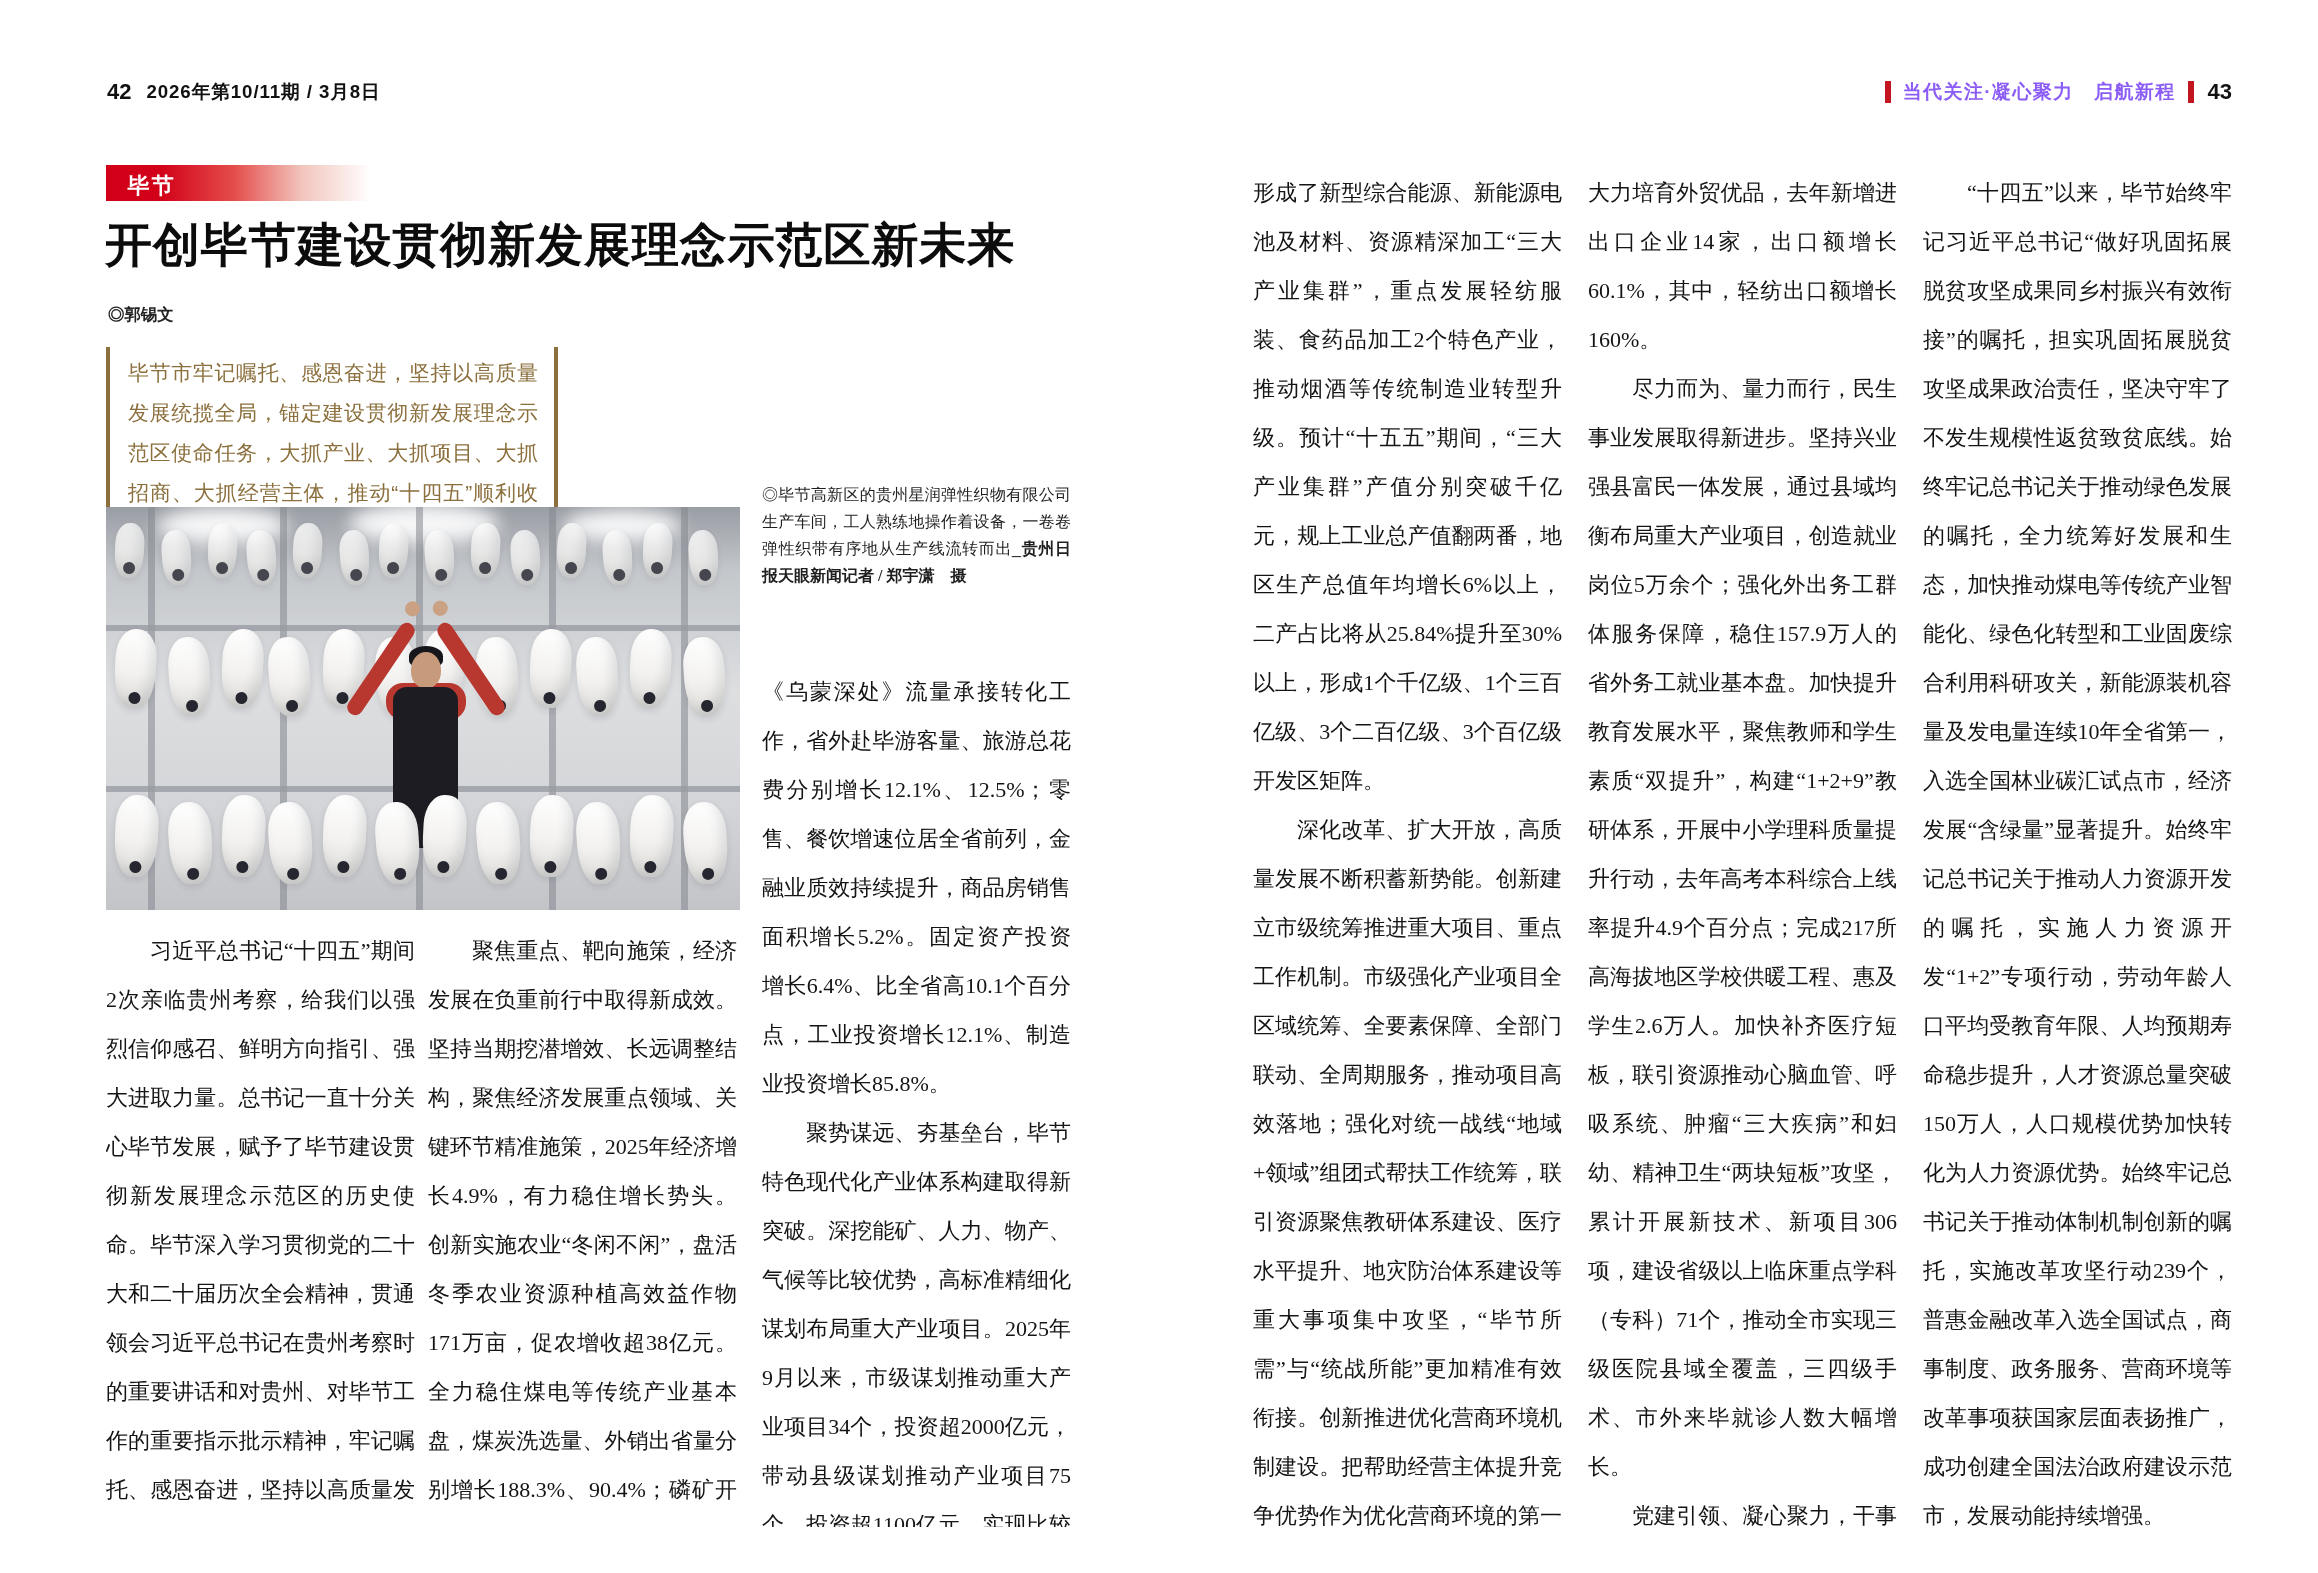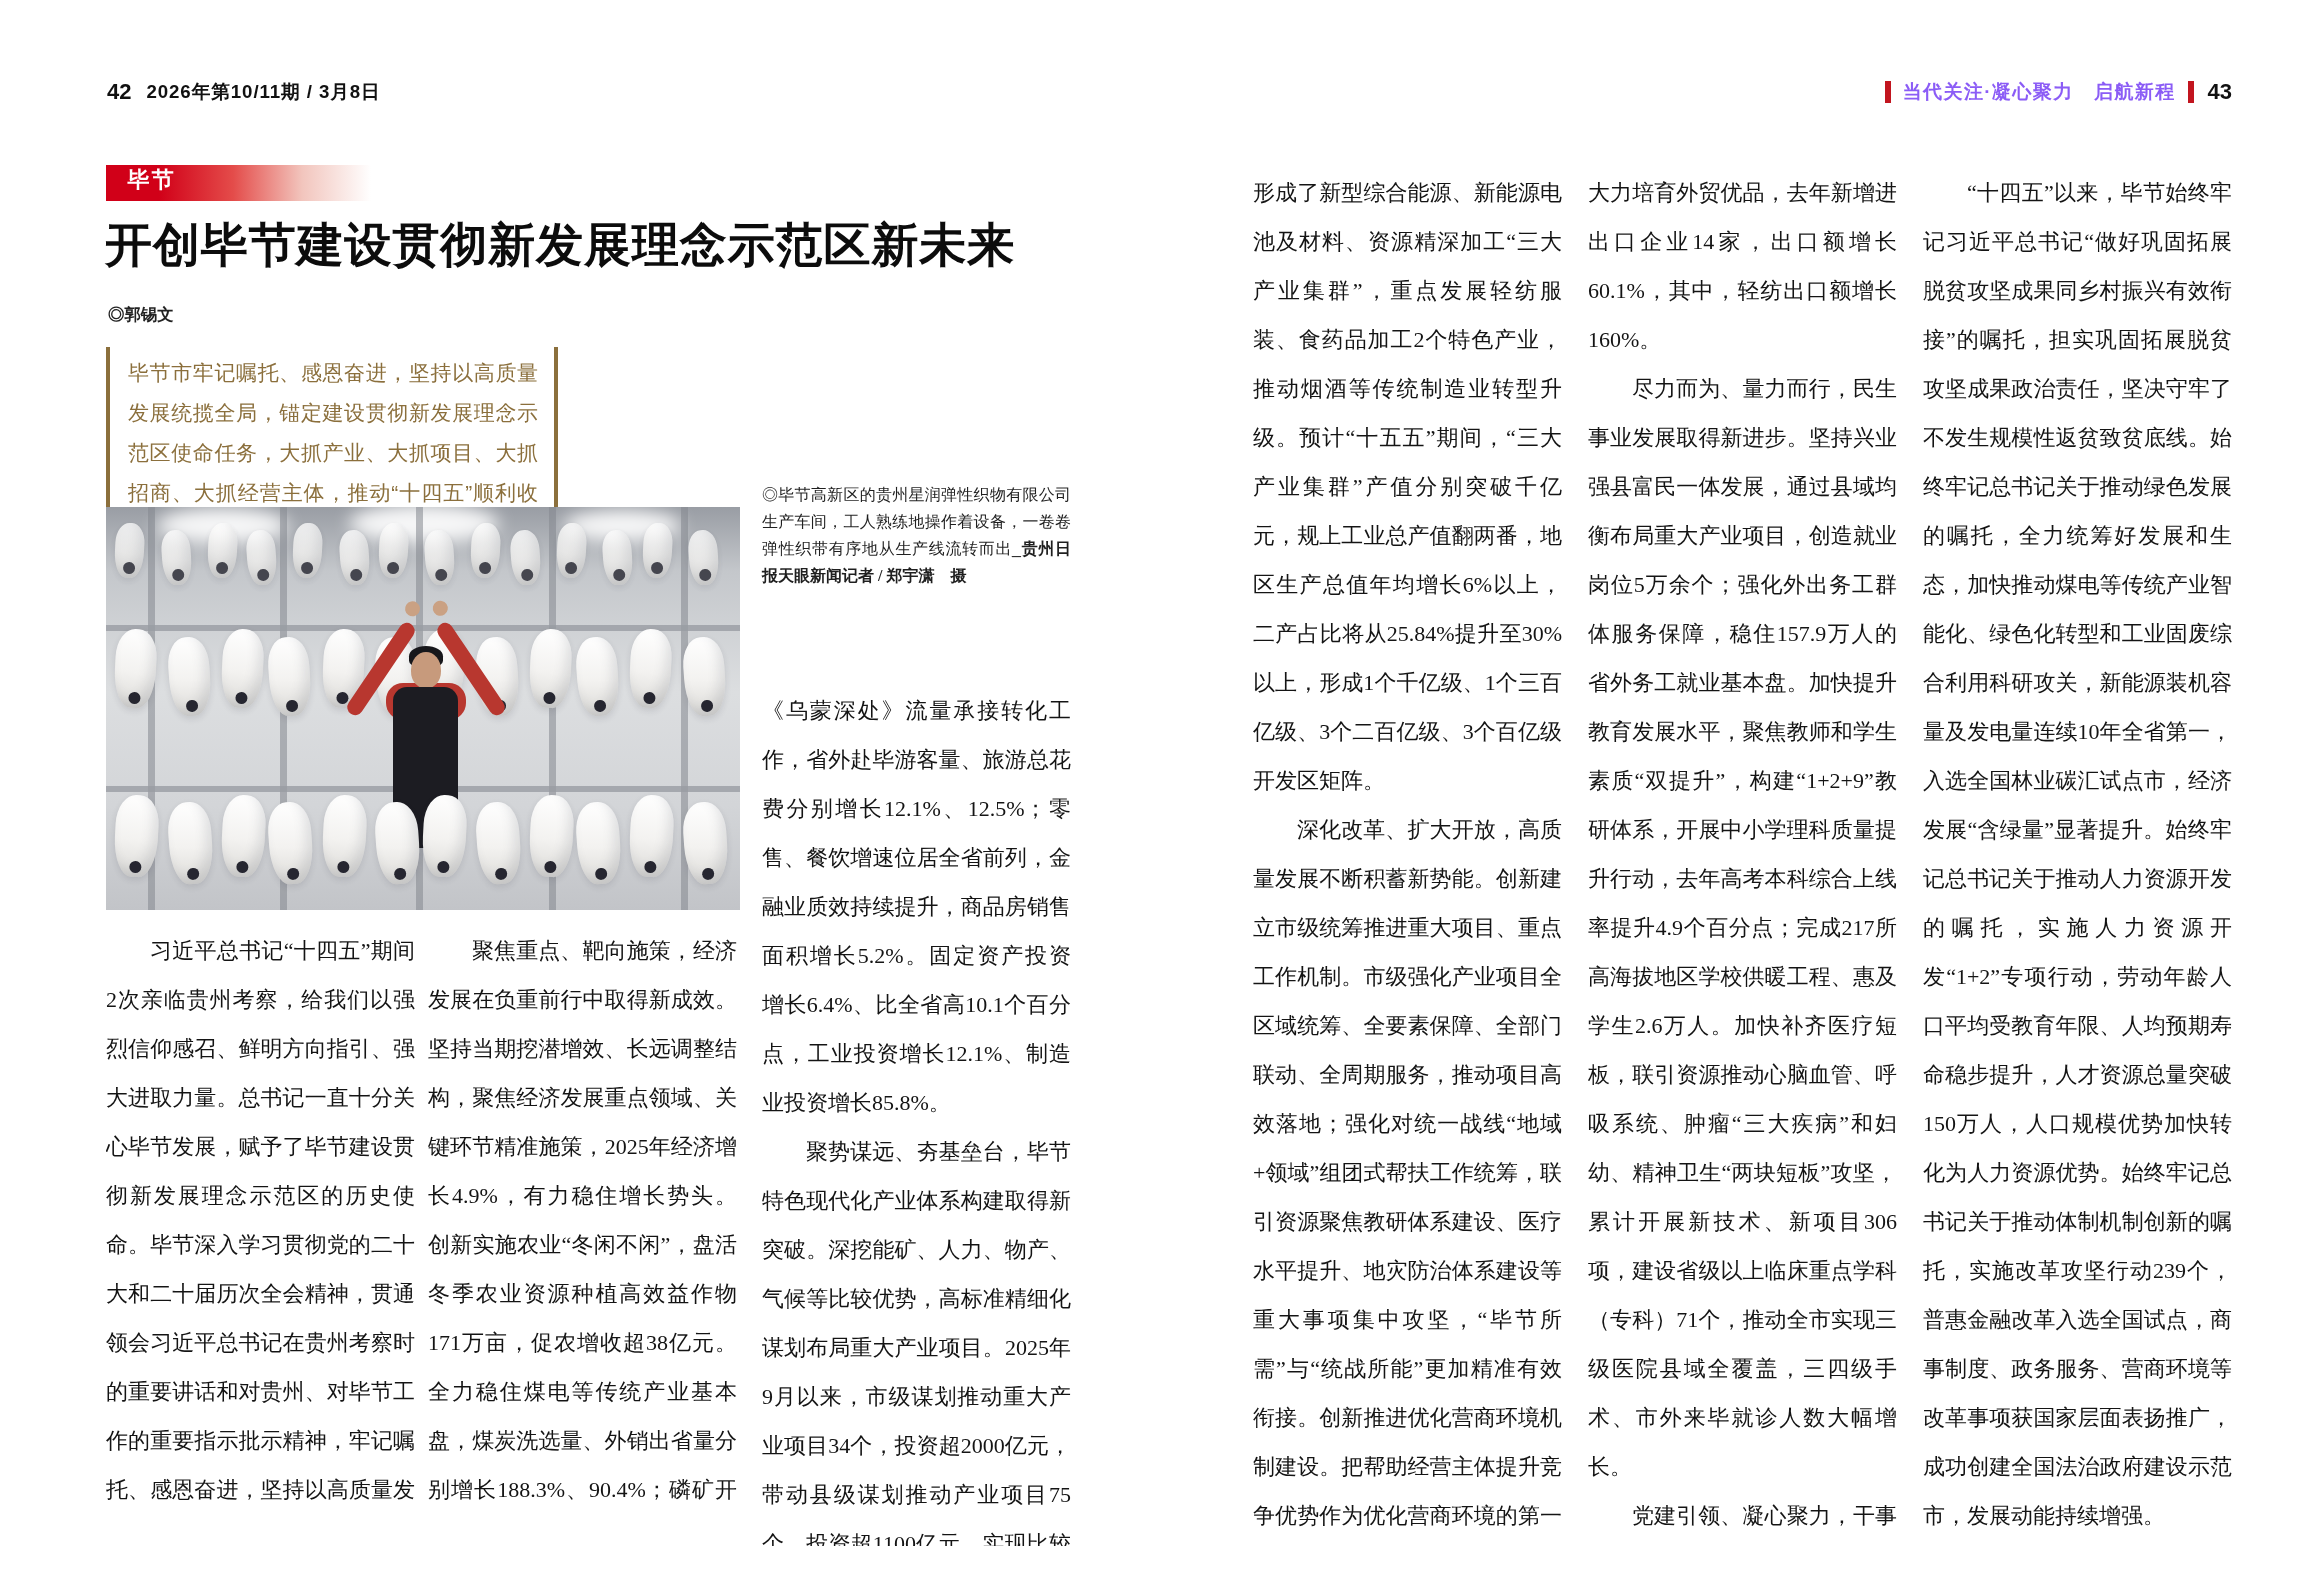--- a/index.html
+++ b/index.html
@@ -11,21 +11,21 @@
             font-family:"Liberation Sans",sans-serif;}
   .hdr-left .pn{font-size:22px;font-weight:700;color:#111;}
   .hdr-left .issue{font-size:18.7px;font-weight:600;color:#111;letter-spacing:0.9px;}
   .hdr-right{position:absolute;right:87px;top:79px;display:flex;align-items:center;gap:12px;
              font-family:"Liberation Sans",sans-serif;}
   .rbar{width:6px;height:22.4px;background:#c2151f;display:inline-block;}
   .hdr-right .sect{font-size:19px;font-weight:700;letter-spacing:1.4px;color:#8b5cf6;}
   .hdr-right .pn{font-size:22px;font-weight:700;color:#111;margin-left:1.9px;}
 
   
-  .tag{position:absolute;left:106px;top:165px;width:265px;height:36px;display:flex;align-items:flex-start;
+  .tag{position:absolute;left:106px;top:165px;width:265px;height:36px;display:flex;align-items:flex-end;
        background:linear-gradient(90deg,#d10018 0%,#d10018 20%,#e44c4a 48%,#f2c5bd 74%,rgba(255,255,255,0) 100%);}
   .tag span{color:#fff;font-family:"Liberation Sans",sans-serif;font-size:22px;font-weight:700;
             letter-spacing:2.3px;padding-left:21.5px;}
   .title{position:absolute;left:105px;top:214px;margin:0;font-size:47px;font-weight:700;
          letter-spacing:0.9px;color:#0c0c0c;white-space:nowrap;}
   .author{position:absolute;left:108px;top:304px;font-family:"Liberation Sans",sans-serif;
           font-size:16.4px;font-weight:700;color:#222;}
 
   
   .lead{position:absolute;left:106px;top:347px;width:452px;box-sizing:border-box;min-height:125px;
@@ -62,21 +62,21 @@
            font-size:16px;line-height:27px;text-align:justify;color:#1f1f1f;}
   .caption .credit{font-weight:700;font-family:"Liberation Serif",serif;}
 
   
   .col{position:absolute;width:309px;font-size:22px;line-height:49px;text-align:justify;
        overflow:hidden;color:#141414;}
   .col p{margin:0;text-indent:2em;}
   .col p.no-indent{text-indent:0;}
   #col1{left:106px;top:926px;height:600px;}
   #col2{left:428px;top:926px;height:600px;}
-  #col3{left:762px;top:667px;height:860px;margin-top:19px;}
+  #col3{left:762px;top:667px;height:860px;}
   #col4{left:1253px;top:168px;height:1361px;}
   #col5{left:1588px;top:168px;height:1361px;}
   #col6{left:1923px;top:168px;height:1361px;}
   .colophon{font-weight:700;letter-spacing:2.3px;}
 </style>
 </head>
 <body>
 
 <div class="spread">
 

